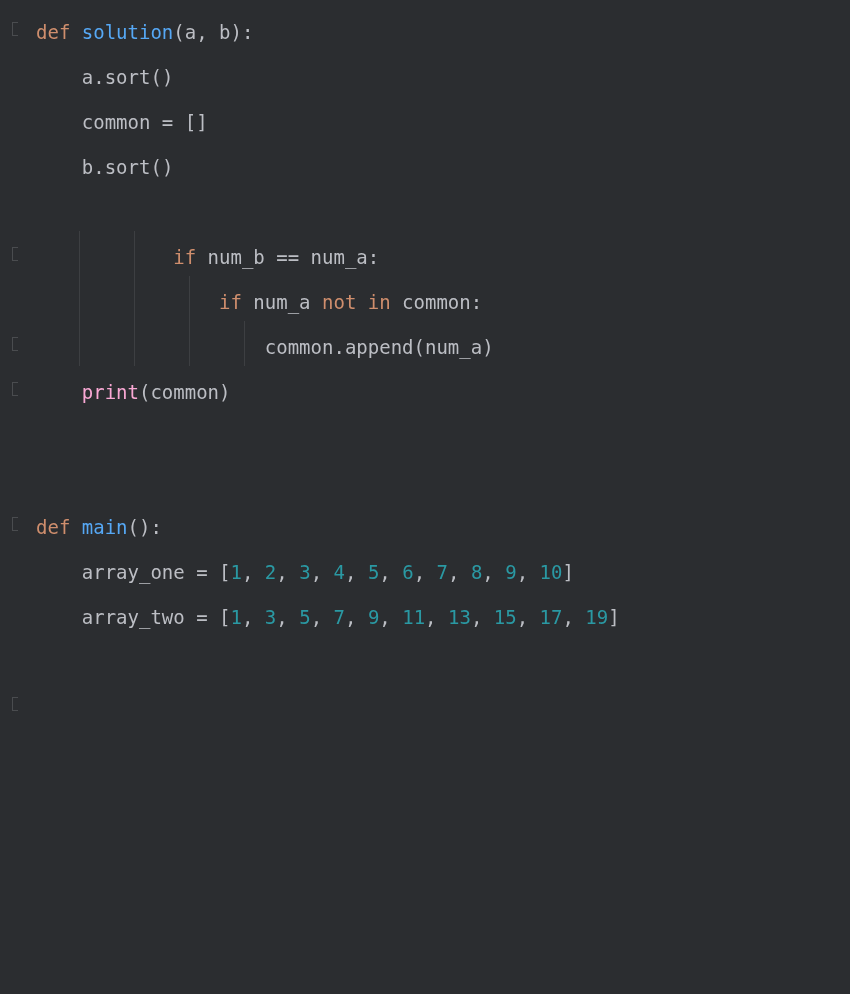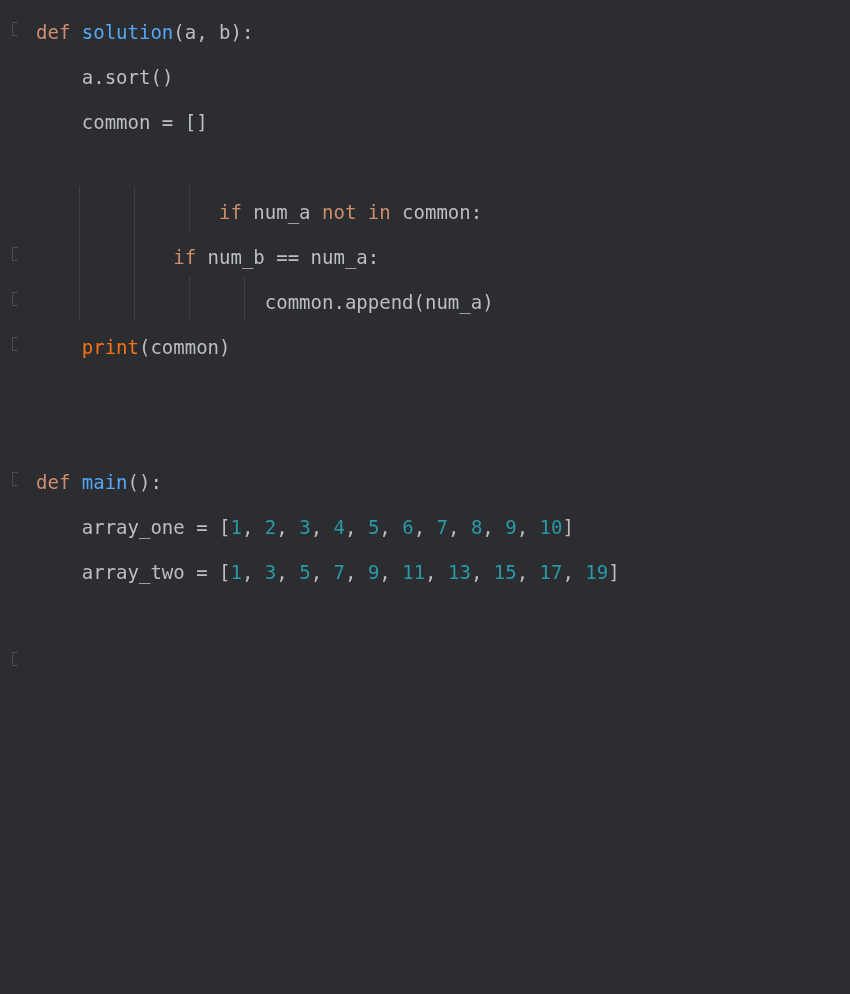--- a/index.html
+++ b/index.html
@@ -40,39 +40,40 @@
       padding-left: 24px;
       margin-top: 8px;
     }
     .kw { color: #cf8e6d; }
     .fn { color: #56a8f5; }
     .id { color: #bcbec4; }
     .pn { color: #bcbec4; }
     .op { color: #bcbec4; }
     .num { color: #6aab73; opacity: 0.85; }
     .num { color: #2aacb8; }
-    .builtin { color: #f97316; }
+    .builtin { color: #f9a8d4; }
     .guide {
       position: absolute;
       width: 1px;
       background: #3d3f42;
       top: 0;
       bottom: 0;
     }
   </style>
 </head>
 <body>
 
 <div class="editor" id="editor">
     <div class="line"><span class="gutter-mark"></span><span class="code"><span class="kw">def </span><span class="fn">solution</span><span class="pn">(</span><span class="id">a</span><span class="pn">, </span><span class="id">b</span><span class="pn">):</span></span></div>
     <div class="line"><span class="code">    <span class="id">a</span><span class="pn">.</span><span class="id">sort</span><span class="pn">()</span></span></div>
     <div class="line"><span class="code">    <span class="id">common </span><span class="op">= </span><span class="pn">[]</span></span></div>
+    <div class="line"><span class="code">    <span class="id">b</span><span class="pn">.</span><span class="id">sort</span><span class="pn">()</span></span></div>
     <div class="line"><span class="code"> </span></div>
+    <div class="line"><span class="gutter-mark"></span><span class="guide" style="left: 67px;"></span><span class="guide" style="left: 122px;"></span><span class="code">            <span class="kw">if </span><span class="id">num_b </span><span class="op">== </span><span class="id">num_a</span><span class="pn">:</span></span></div>
     <div class="line"><span class="guide" style="left: 67px;"></span><span class="guide" style="left: 122px;"></span><span class="guide" style="left: 177px;"></span><span class="code">                <span class="kw">if </span><span class="id">num_a </span><span class="kw">not in </span><span class="id">common</span><span class="pn">:</span></span></div>
-    <div class="line"><span class="gutter-mark"></span><span class="guide" style="left: 67px;"></span><span class="guide" style="left: 122px;"></span><span class="code">            <span class="kw">if </span><span class="id">num_b </span><span class="op">== </span><span class="id">num_a</span><span class="pn">:</span></span></div>
     <div class="line"><span class="gutter-mark"></span><span class="guide" style="left: 67px;"></span><span class="guide" style="left: 122px;"></span><span class="guide" style="left: 177px;"></span><span class="guide" style="left: 232px;"></span><span class="code">                    <span class="id">common</span><span class="pn">.</span><span class="id">append</span><span class="pn">(</span><span class="id">num_a</span><span class="pn">)</span></span></div>
     <div class="line"><span class="gutter-mark"></span><span class="code">    <span class="builtin">print</span><span class="pn">(</span><span class="id">common</span><span class="pn">)</span></span></div>
     <div class="line"><span class="code"> </span></div>
     <div class="line"><span class="code"> </span></div>
     <div class="line"><span class="gutter-mark"></span><span class="code"><span class="kw">def </span><span class="fn">main</span><span class="pn">():</span></span></div>
     <div class="line"><span class="code">    <span class="id">array_one </span><span class="op">= </span><span class="pn">[</span><span class="num">1</span><span class="pn">, </span><span class="num">2</span><span class="pn">, </span><span class="num">3</span><span class="pn">, </span><span class="num">4</span><span class="pn">, </span><span class="num">5</span><span class="pn">, </span><span class="num">6</span><span class="pn">, </span><span class="num">7</span><span class="pn">, </span><span class="num">8</span><span class="pn">, </span><span class="num">9</span><span class="pn">, </span><span class="num">10</span><span class="pn">]</span></span></div>
     <div class="line"><span class="code">    <span class="id">array_two </span><span class="op">= </span><span class="pn">[</span><span class="num">1</span><span class="pn">, </span><span class="num">3</span><span class="pn">, </span><span class="num">5</span><span class="pn">, </span><span class="num">7</span><span class="pn">, </span><span class="num">9</span><span class="pn">, </span><span class="num">11</span><span class="pn">, </span><span class="num">13</span><span class="pn">, </span><span class="num">15</span><span class="pn">, </span><span class="num">17</span><span class="pn">, </span><span class="num">19</span><span class="pn">]</span></span></div>
     <div class="line"><span class="code"> </span></div>
     <div class="line"><span class="gutter-mark"></span></div>
     <div class="line"><span class="code"> </span></div>

